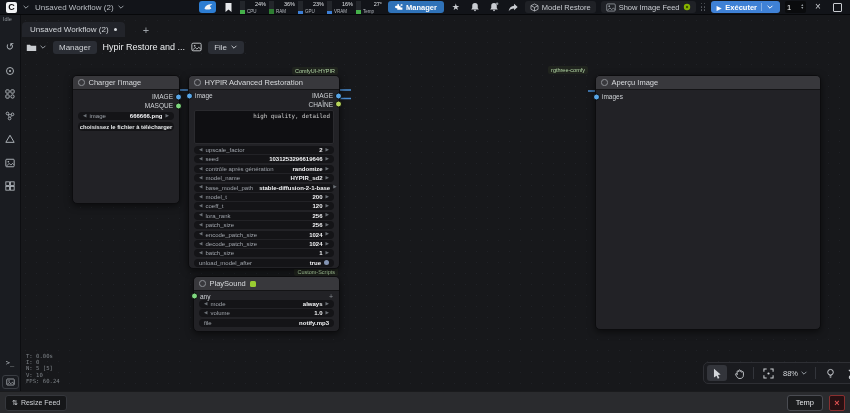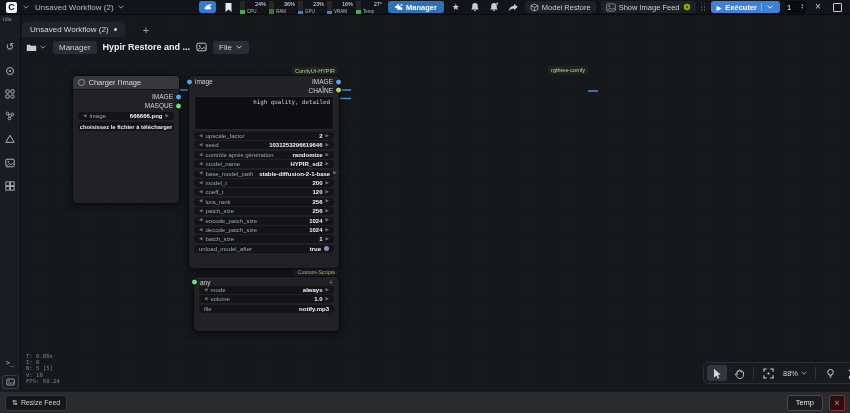--- a/index.html
+++ b/index.html
@@ -53,21 +53,21 @@
   .idle{position:absolute;left:3px;top:16px;font-size:5.5px;color:#8f949a;z-index:56;}
   
   .wtab{position:absolute;left:22px;top:22px;height:15px;background:#22242a;border-radius:4px 4px 0 0;
         display:flex;align-items:center;gap:5px;padding:0 8px;font-size:8px;color:#d3d6da;z-index:20;}
   .wtab-dot{width:3.5px;height:3.5px;border-radius:50%;background:#d6d9dd;}
   .newtab{position:absolute;left:139px;top:23px;width:14px;height:14px;display:flex;align-items:center;
           justify-content:center;color:#9ea3a9;font-size:11px;z-index:20;}
   .toolbar2{position:absolute;left:26px;top:40px;height:14px;display:flex;align-items:center;gap:6px;z-index:20;}
   .tb-chip{height:13px;border-radius:3px;padding:0 6px;display:flex;align-items:center;gap:3px;
            background:#2a2d34;color:#cfd2d6;font-size:8px;}
-  .tb-title{font-size:9px;font-weight:bold;color:#eceef0;}
+  .tb-title{font-size:9px;font-weight:normal;color:#eceef0;}
   
   .node{position:absolute;background:#222226;border:1px solid #0c0c0e;border-radius:5px;
         box-shadow:0 2px 7px rgba(0,0,0,.55);z-index:5;text-align:right;}
   .nhead{height:13px;background:#38383c;border-radius:4px 4px 0 0;display:flex;align-items:center;
          gap:4px;padding:0 5px;font-size:7.5px;color:#d8dadd;border-bottom:1px solid #141416;}
   .ndot{width:4.5px;height:4.5px;border-radius:50%;border:1px solid #8c8f94;flex:none;}
   .nbadge{width:6px;height:6px;border-radius:1.5px;background:#9acd32;flex:none;}
   .srow{position:relative;height:9px;display:flex;align-items:center;padding:0 6px;
         font-size:6.5px;color:#cfd2d6;}
   .srow.out{justify-content:flex-end;}
@@ -392,20 +392,24 @@
       <span class="warr">◀</span>
       <span class="wname">image</span>
       <span class="wflex"></span>
       <span class="wval">666666.png</span>
       <span class="warr">▶</span>
     </div>
     <div class="wbtn" style="margin-top:2px">choisissez le fichier à télécharger</div>
   </div>
 
   <div class="node" style="left:188px;top:75px;width:150px;height:192px">
+    <div class="nhead">
+      <span class="ndot"></span>
+      <span>HYPIR Advanced Restoration</span>
+    </div>
     <div class="srow" style="margin-top:1px">
       <i class="slot-dot in" style="background: rgb(88, 166, 232);"></i>
       <span>image</span>
       <span class="flex"></span>
       <span>IMAGE</span>
       <i class="slot-dot outp" style="background: rgb(88, 166, 232);"></i>
     </div>
     <div class="srow out" style="height:8px">
       <span>CHAÎNE</span>
       <i class="slot-dot outp" style="background: rgb(184, 214, 92);"></i>
@@ -511,20 +515,25 @@
       </div>
     <div class="wrow">
       <span class="wname">unload_model_after</span>
       <span class="wflex"></span>
       <span class="wval">true</span>
       <span class="toggle-dot"></span>
     </div>
   </div>
 
   <div class="node" style="left:193px;top:276px;width:145px;height:54px">
+    <div class="nhead">
+      <span class="ndot"></span>
+      <span>PlaySound</span>
+      <span class="nbadge"></span>
+    </div>
     <div class="srow" style="margin-top:1px;height:8px">
       <i class="slot-dot in" style="background: rgb(127, 216, 127);"></i>
       <span>any</span>
       <span class="flex"></span>
       <span class="anyplus">+</span>
     </div>
     <div>
 
         <div class="wrow">
           <span class="warr">◀</span>
@@ -543,20 +552,30 @@
         </div>
       </div>
     <div class="wrow">
       <span class="wname">file</span>
       <span class="wflex"></span>
       <span class="wval">notify.mp3</span>
     </div>
   </div>
 
 
+  <div class="node" style="left:595px;top:75px;width:224px;height:253px">
+    <div class="nhead">
+      <span class="ndot"></span>
+      <span>Aperçu Image</span>
+    </div>
+    <div class="srow" style="margin-top:2px">
+      <i class="slot-dot in" style="background: rgb(88, 166, 232);"></i>
+      <span>images</span>
+    </div>
+  </div>
 
   <div class="stats">
 
   <div class="statline">T: 0.00s</div>
       <div class="statline">I: 0</div>
       <div class="statline">N: 5 [5]</div>
       <div class="statline">V: 10</div>
       <div class="statline">FPS: 60.24</div>
     </div>
 

